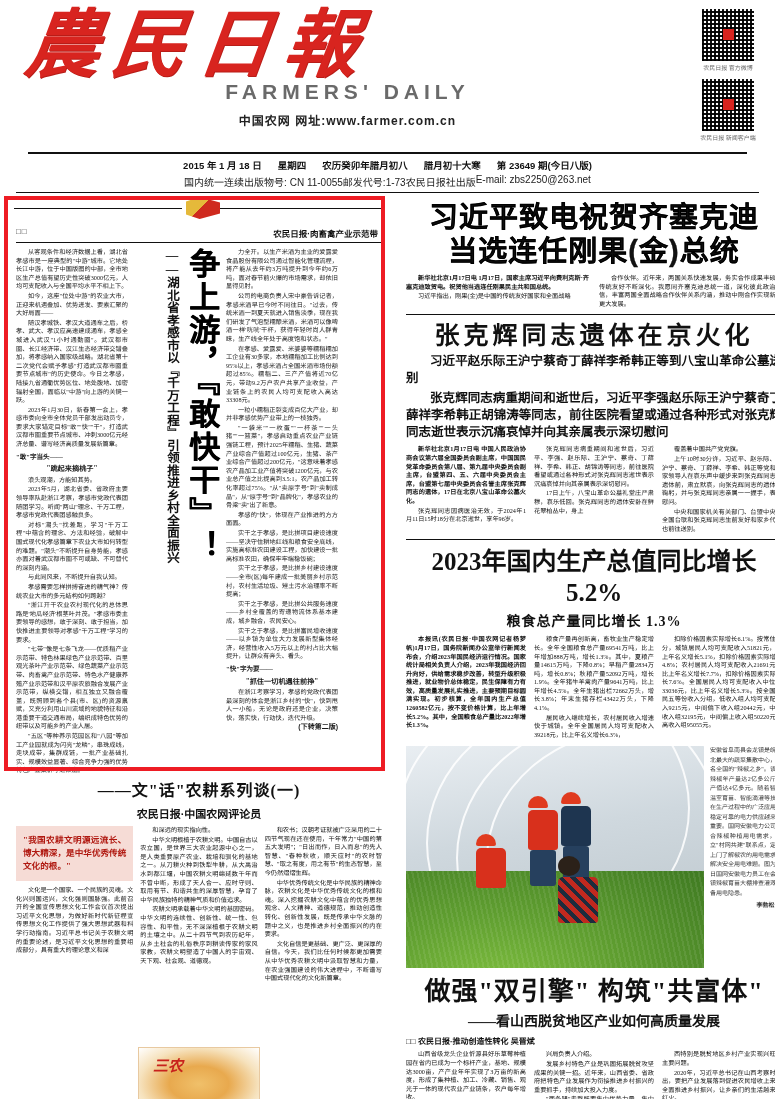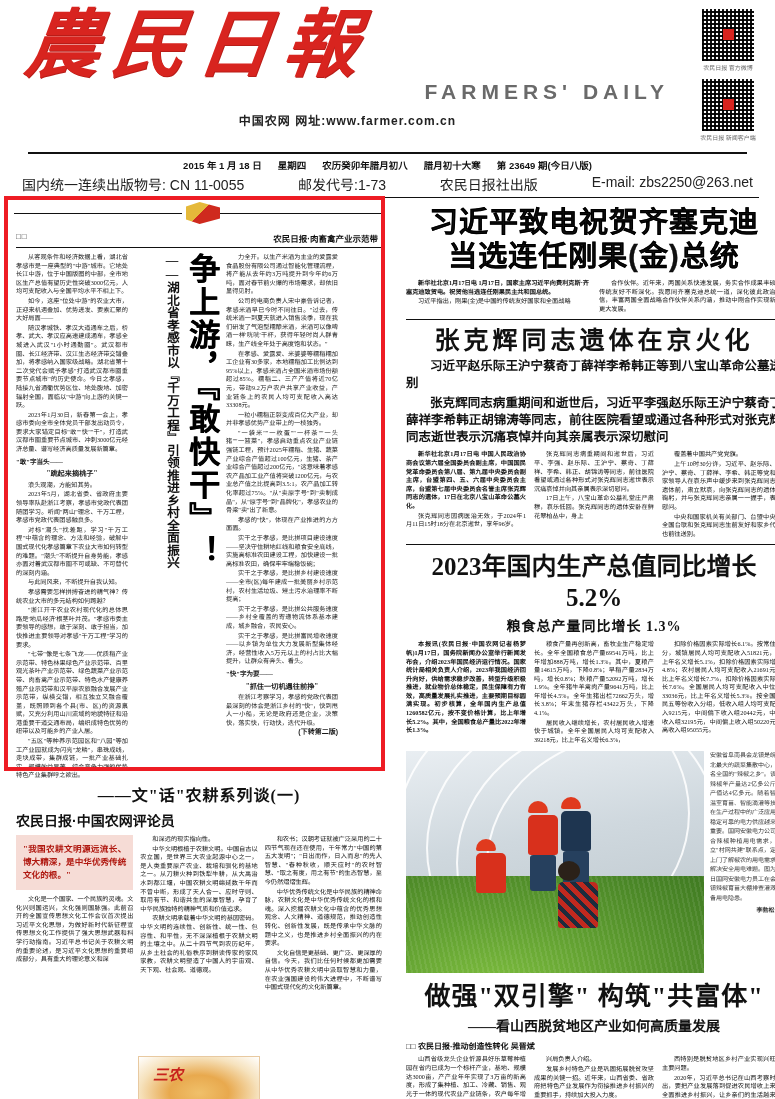--- a/index.html
+++ b/index.html
@@ -16,21 +16,21 @@
   .mast-left{flex:1;position:relative;padding-left:18px;}
   .logo-cn{
     font-family:"Liberation Serif",serif;
     font-size:74px;line-height:78px;font-weight:700;color:#d8241f;
     letter-spacing:12px;font-style:italic;
     transform:skewX(-7deg);
     text-shadow:1px 1px 0 #b81d18;
     margin-top:6px;
   }
   .logo-en{
-    text-align:right;font-family:"Liberation Sans",sans-serif;font-weight:700;
+    text-align:center;font-family:"Liberation Sans",sans-serif;font-weight:700;
     font-size:21px;letter-spacing:5px;color:#6a6a6a;margin-top:-4px;padding-right:20px;
   }
   .logo-site{
     text-align:center;font-family:"Liberation Sans",sans-serif;font-weight:700;
     font-size:12px;color:#222;margin-top:7px;padding-right:20px;letter-spacing:1px;
   }
   .mast-qr{width:78px;padding-top:8px;}
   .qr-block{margin-bottom:6px;text-align:center;}
   .qr-img{width:52px;height:52px;margin:0 auto;position:relative;background:
       repeating-linear-gradient(90deg,#111 0 2px,#fff 2px 4px),
@@ -38,21 +38,21 @@
       background-blend-mode:multiply;border:1px solid #fff;}
   .qr-img:after{content:"";position:absolute;left:40%;top:38%;width:22%;height:22%;background:#d8241f;}
   .qr-cap{font-size:6px;color:#666;line-height:8px;margin-top:2px;font-family:"Liberation Sans",sans-serif;}
 
   .mast-rule{border-top:2px solid #111;margin:2px 20px 0 20px;}
   .mast-meta{
     display:flex;justify-content:center;gap:16px;font-size:9.5px;font-weight:700;
     font-family:"Liberation Sans",sans-serif;padding:4px 0 2px;color:#111;
   }
   .mast-meta2{
-    display:flex;justify-content:space-between;font-size:14px;
+    display:flex;justify-content:center;font-size:10px;
     font-family:"Liberation Sans",sans-serif;color:#222;padding:0 14px 3px;
   }
   .mast-divider{border-top:1px solid #111;margin:0 8px;}
 
   
   .body-wrap{display:flex;gap:8px;height:935px;}
   .col-left{width:382px;position:relative;}
   .col-right{width:377px;position:relative;}
   .vsep{width:1px;background:#111;}
 
@@ -110,21 +110,21 @@
 
   
   .art2{padding:0 8px;margin-top:8px;}
   .art2 h1{
     text-align:center;font-size:28px;line-height:34px;font-weight:700;margin:6px 0 2px;
     letter-spacing:2px;font-family:"Liberation Serif",serif;
   }
   .art2 h2{
     text-align:center;font-size:16px;line-height:20px;font-weight:700;margin:2px 0 4px;letter-spacing:1px;
   }
-  .art2 .auth{text-align:left;font-size:14px;font-weight:700;font-family:"Liberation Sans",sans-serif;margin-bottom:5px;}
+  .art2 .auth{text-align:center;font-size:11px;font-weight:700;font-family:"Liberation Sans",sans-serif;margin-bottom:5px;}
   .art2-cols{display:flex;gap:7px;height:215px;}
   .art2-col{width:119px;font-size:6.2px;line-height:8.6px;text-align:justify;overflow:hidden;}
   .art2-col p{margin:0 0 1px;text-indent:12px;}
   .quotebox{
     background:#f6dcd6;padding:8px 7px;font-size:8.6px;line-height:13px;
     font-weight:700;color:#b01810;text-align:justify;margin-bottom:5px;
   }
   .seal{
     margin:6px auto 0;width:120px;height:62px;position:relative;
     background:radial-gradient(ellipse at 50% 58%,#f0c06a 0%,#e8a94e 35%,#f6e2bd 70%,#fff 100%);

